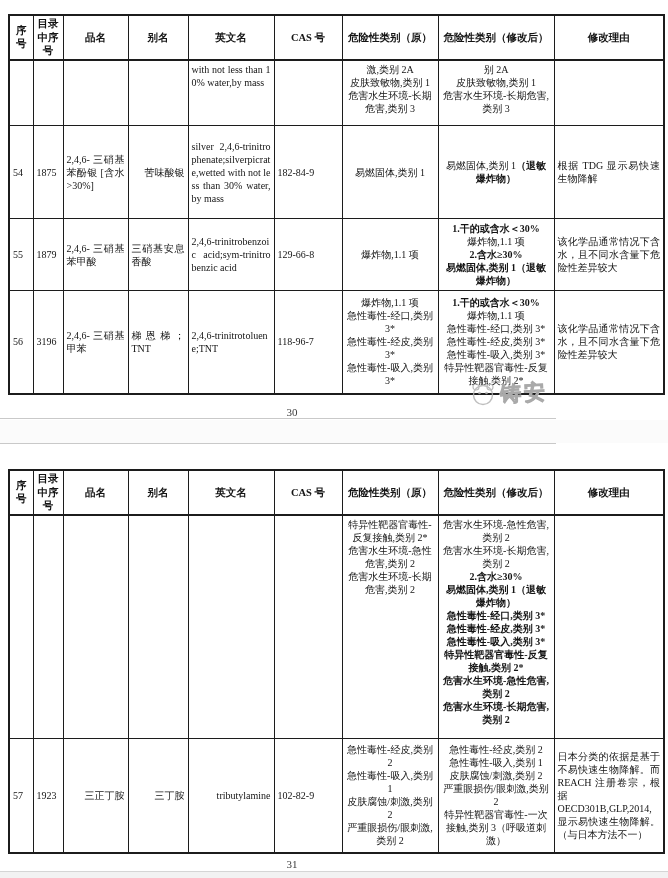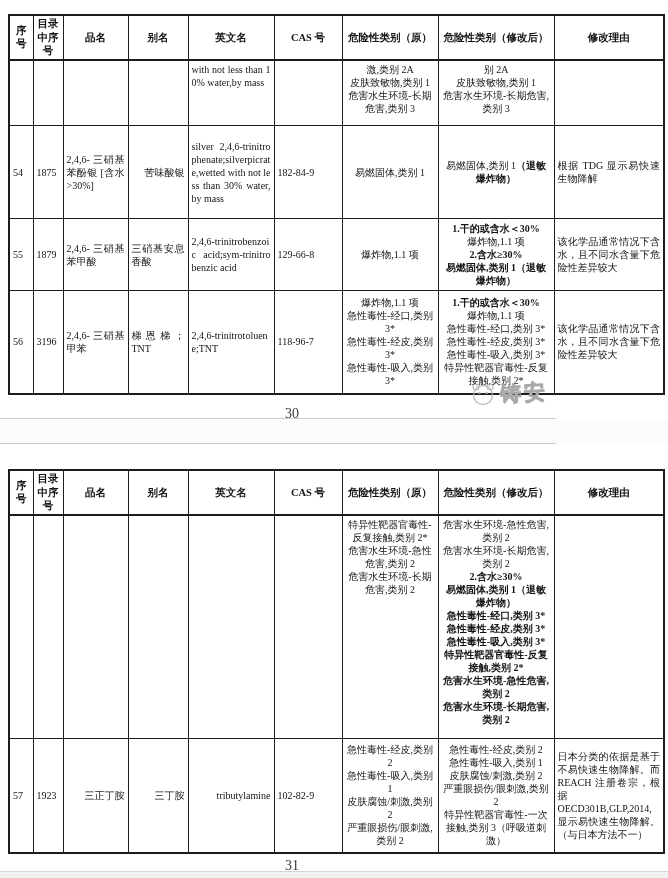--- a/index.html
+++ b/index.html
@@ -60,21 +60,21 @@
   td .a-c, td.a-c { text-align: right; word-break: normal; }
 
   .ln { min-height: 13px; }
   .b { font-weight: bold; }
 
   .page-number {
     position: absolute;
     left: 262px;
     width: 60px;
     text-align: center;
-    font-size: 14px;
+    font-size: 11px;
     color: #3a3a3a;
     font-family: "Liberation Serif", "DejaVu Serif", serif;
   }
   .page-1 .page-number { top: 406px; }
   .page-2 .page-number { top: 414px; }
 
   .wm {
     position: absolute;
     display: flex;
     align-items: center;

